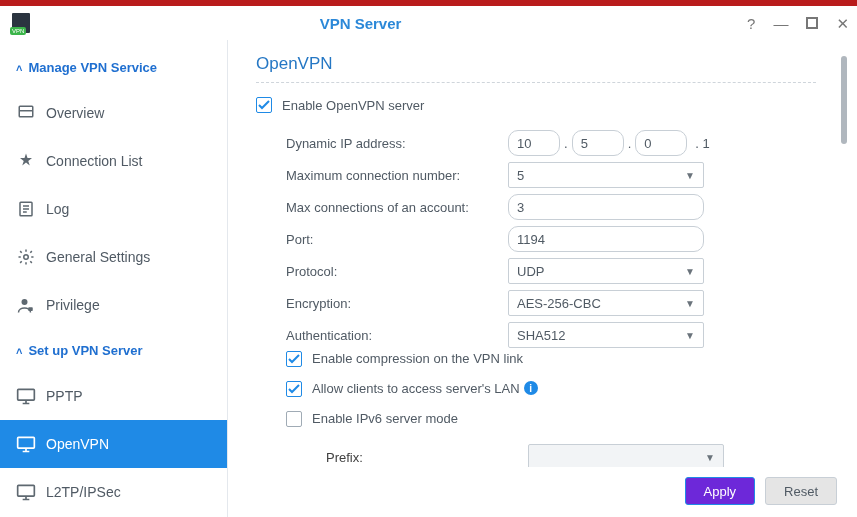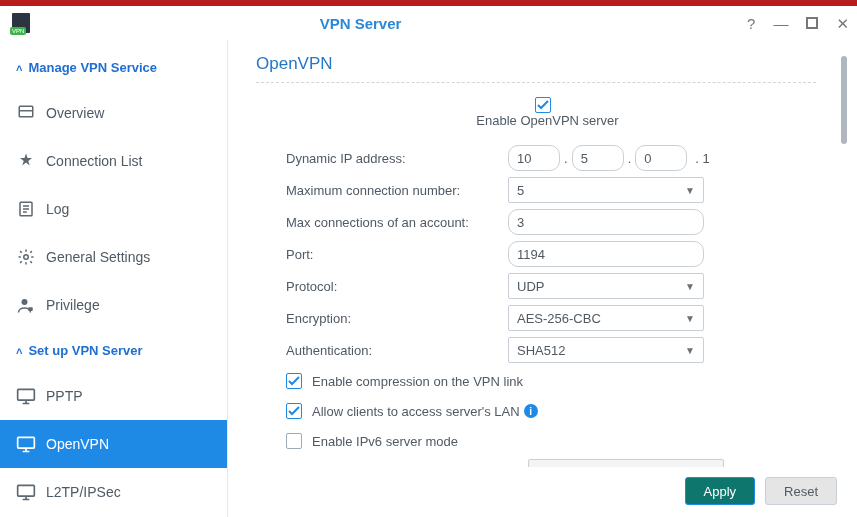--- a/index.html
+++ b/index.html
@@ -97,21 +97,21 @@
   position:absolute; right:2px; top:8px; width:6px; height:88px;
   background:#b0b7be; border-radius:3px;
 }
 h2.panel-title {
   color: #2577c4;
   font-weight: 400;
   font-size: 17px;
   margin-bottom: 8px;
 }
 .divider { border-top: 1px dashed #cfd5db; margin-bottom: 14px; width: 560px; }
-.enable-row { display:flex; align-items:center; margin-bottom: 14px; flex-direction: column; }
+.enable-row { display:flex; align-items:center; margin-bottom: 14px; }
 .check {
   width:16px; height:16px; border:1px solid #a0abb5;
   display:inline-flex; align-items:center; justify-content:center;
   margin-right:10px; border-radius:2px;
 }
 .check.checked { border-color:#1f8ae6; }
 .check.checked svg { display:block; }
 .check svg { display:none; width:12px; height:12px; }
 .form { padding-left: 30px; }
 .form-row {
@@ -143,22 +143,22 @@
 .footer {
   position:absolute; left:0; right:8px; bottom:12px;
   display:flex; justify-content:flex-end; gap:10px;
   padding-right: 12px;
 }
 .btn {
   height:28px; padding:0 18px; border-radius:3px;
   border:1px solid #c8cfd6; background:#e5e5e5; color:#505a64;
   cursor:pointer; font-size:13px;
 }
-.btn.primary { background:#0f766e; border-color:#1f8ae6; color:#fff; }
-.checkline { display:flex; align-items:center; height:30px; }
+.btn.primary { background:#6d28d9; border-color:#1f8ae6; color:#fff; }
+.checkline { display:flex; align-items:flex-start; height:30px; }
 .indent1 { padding-left: 20px; }
 .disabled-text { color:#404040; }
 </style>
 </head>
 <body>
 
 <div class="titlebar">
   <div class="app-icon"></div>
   <div class="title">VPN Server</div>
   <div class="win-controls">

